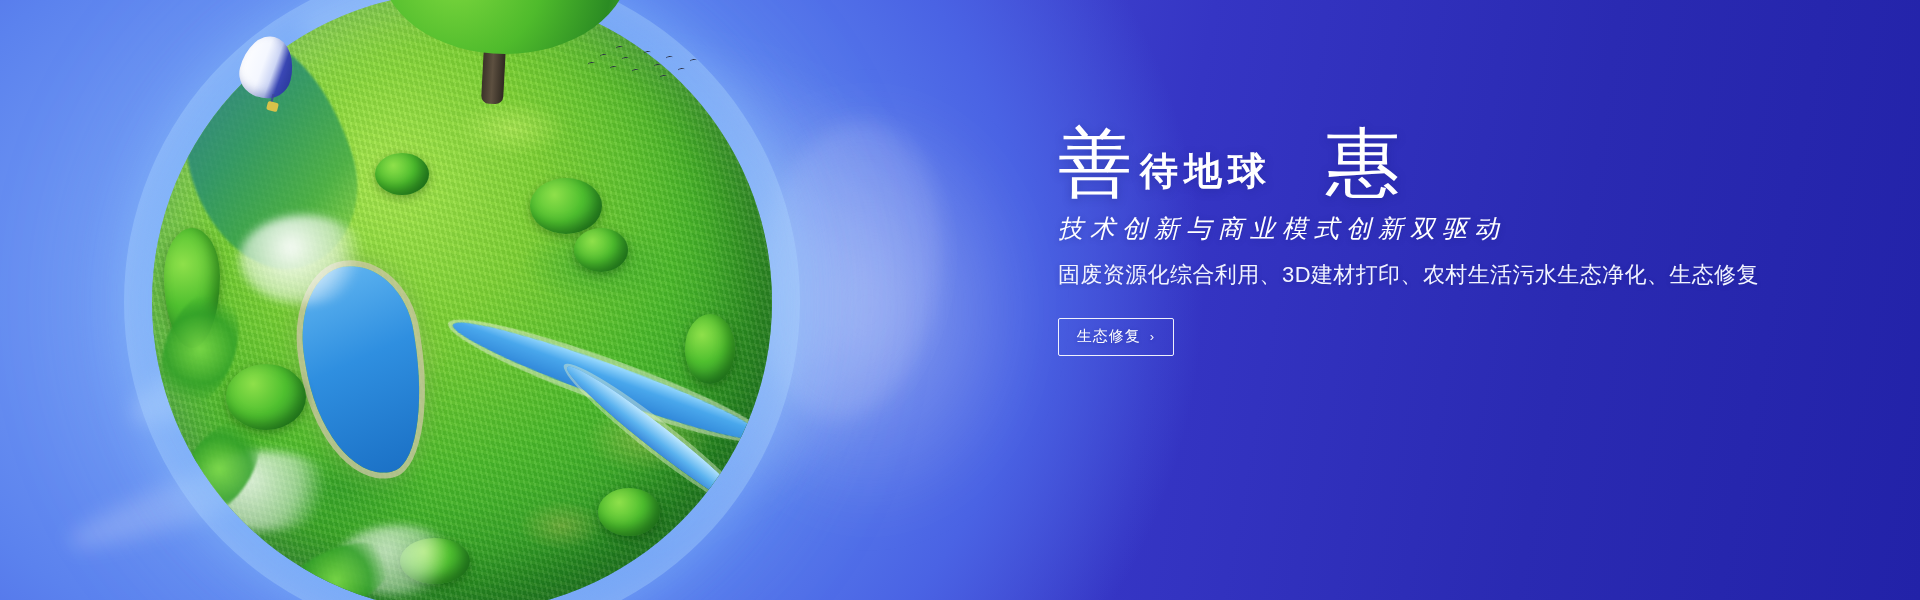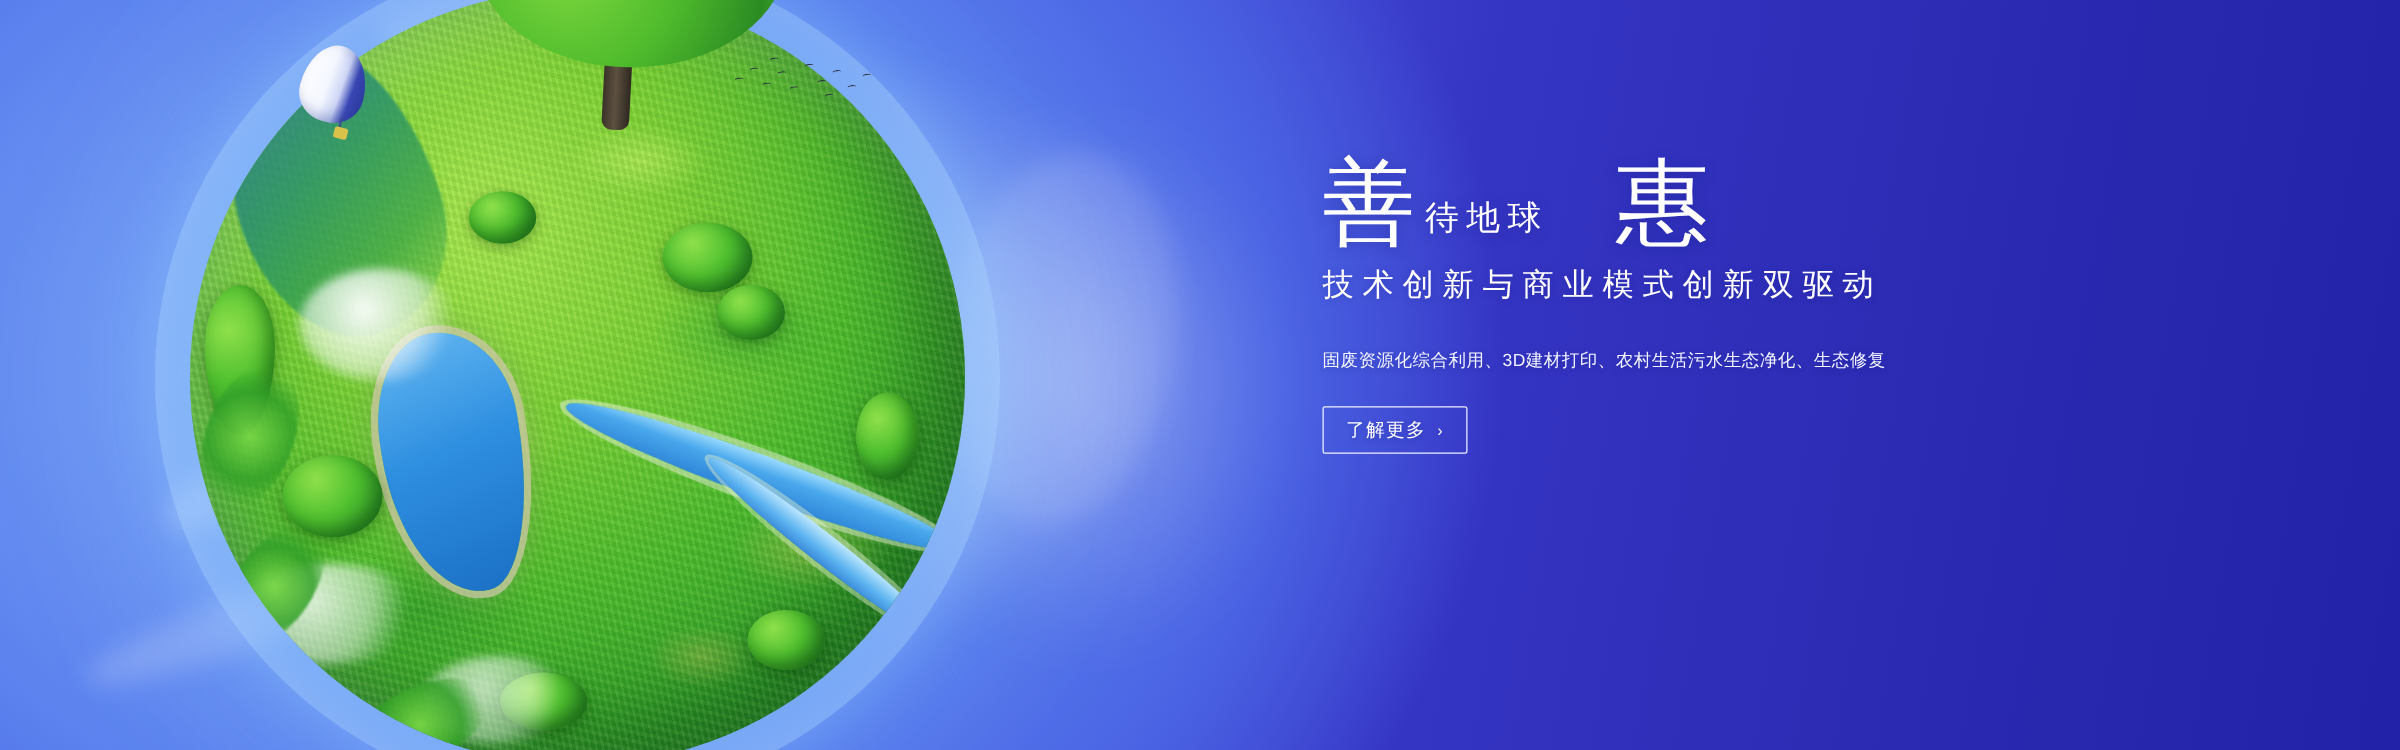--- a/index.html
+++ b/index.html
@@ -207,42 +207,43 @@
     text-shadow:0 2px 10px rgba(20,30,120,.35);
     margin-bottom:10px;
   }
   .hl-big{
     font-family:"Liberation Serif","DejaVu Serif",serif;
     font-size:74px; line-height:.96; font-weight:400;
     letter-spacing:0;
   }
   .hl-small{
     font-family:"Liberation Serif","DejaVu Serif",serif;
-    font-size:27px; line-height:1; font-weight:400;
+    font-size:38px; line-height:1; font-weight:700;
     letter-spacing:6px;
     margin-left:8px;
     position:relative; top:-4px;
   }
   .hl-gap{ display:inline-block; width:54px; }
 
   .subtitle{
     color:#fff;
     font-size:25px;
     letter-spacing:7px;
     line-height:1.2;
     margin-top:14px;
     white-space:nowrap;
     text-shadow:0 1px 6px rgba(20,30,120,.30);
+    font-style:italic;
   }
   .desc{
     color:#f2f4ff;
-    font-size:14px;
+    font-size:22px;
     letter-spacing:.4px;
     line-height:1.3;
-    margin-top:36px;
+    margin-top:18px;
     white-space:nowrap;
     text-shadow:0 1px 5px rgba(20,30,120,.30);
   }
   .cta{
     margin-top:28px;
     display:inline-flex; align-items:center; justify-content:center;
     gap:9px;
     width:116px; height:38px;
     border:1px solid rgba(255,255,255,.92);
     border-radius:2px;
@@ -331,18 +332,18 @@
       <span class="hl-small">待地球</span>
       <span class="hl-gap"></span>
       <span class="hl-big">惠</span>
     </div>
 
     <div class="subtitle">技术创新与商业模式创新双驱动</div>
 
     <div class="desc">固废资源化综合利用、3D建材打印、农村生活污水生态净化、生态修复</div>
 
     <div class="cta">
-      <span>了解更多</span>
+      <span>生态修复</span>
       <span class="chev">›</span>
     </div>
 
   </div>
 </div>
 
 </body></html>

